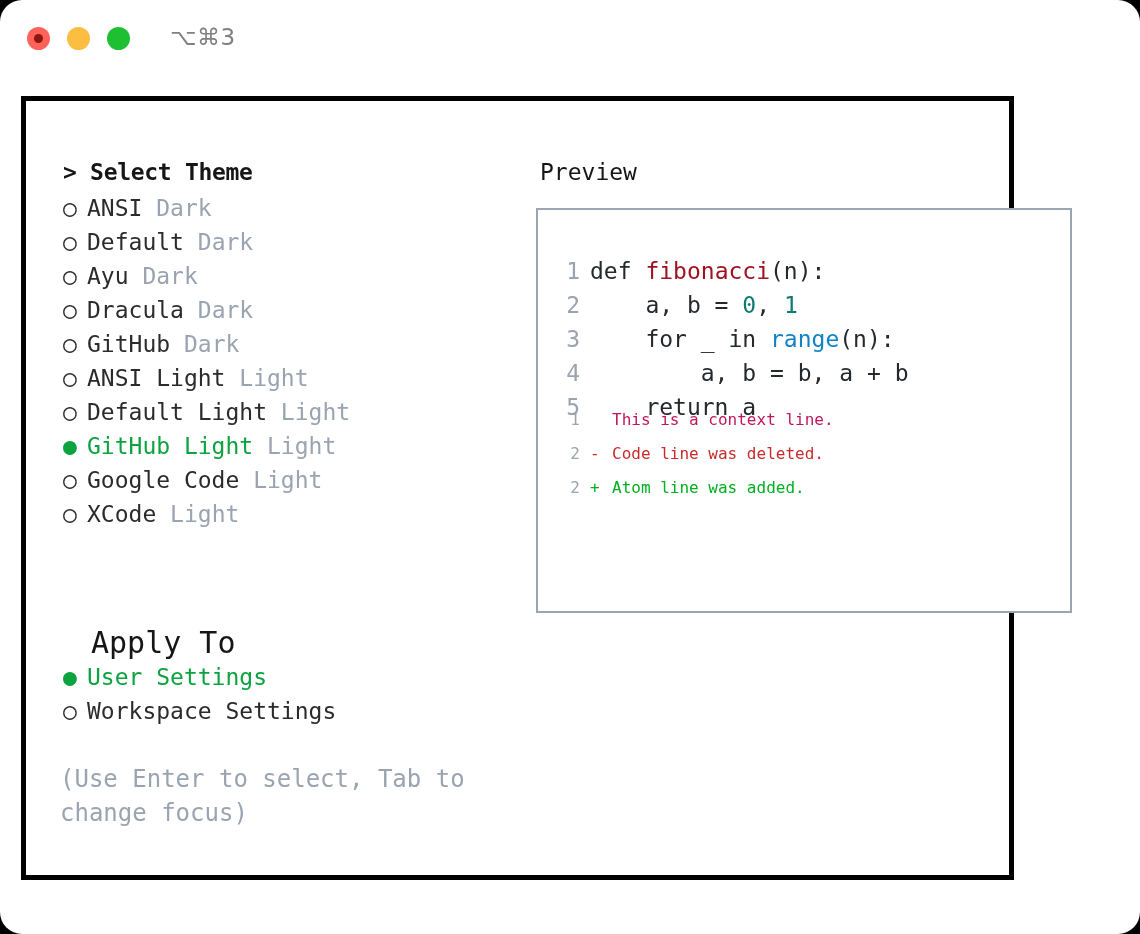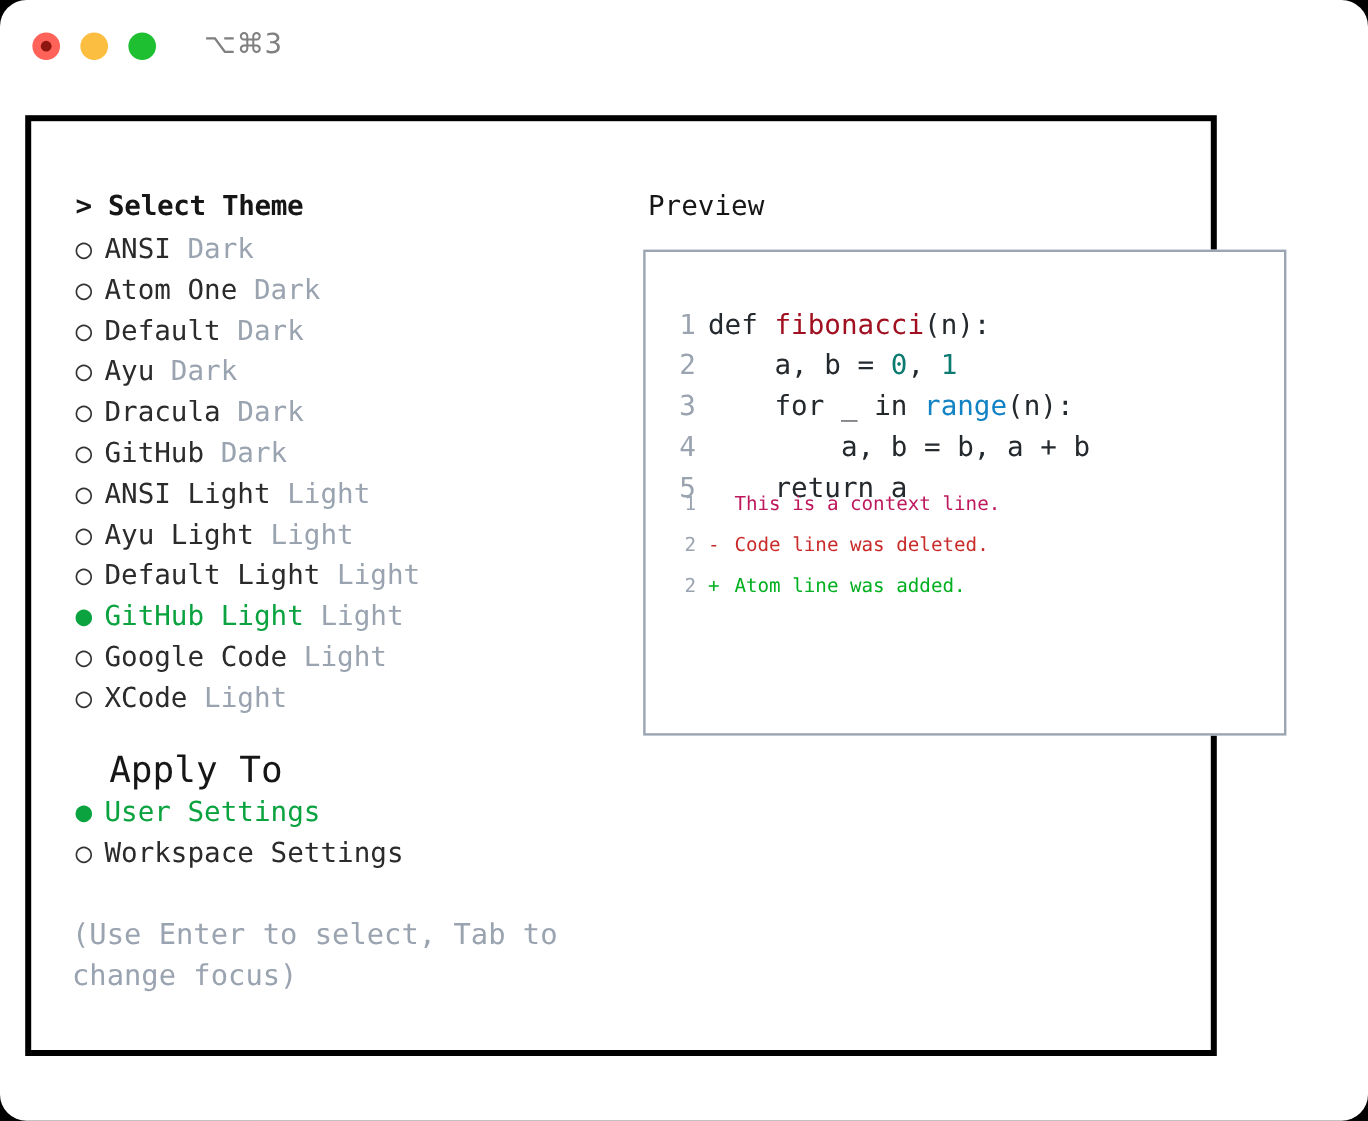--- a/index.html
+++ b/index.html
@@ -167,27 +167,25 @@
     <div class="dot dot-max"></div>
     <div class="shortcut">⌥⌘3</div>
   </div>
 
   <div class="card">
 
     <div class="col-left">
       <div class="heading heading-select">&gt; Select Theme</div>
       <div class="list" id="theme-list">
           <div class="row"><span class="marker">○</span><span class="name">ANSI</span><span class="suffix"> Dark</span></div>
-          <div class="row"><span class="marker">○</span><span class="name">Atom One</span><span class="suffix"> Dark</span></div>
           <div class="row"><span class="marker">○</span><span class="name">Default</span><span class="suffix"> Dark</span></div>
           <div class="row"><span class="marker">○</span><span class="name">Ayu</span><span class="suffix"> Dark</span></div>
           <div class="row"><span class="marker">○</span><span class="name">Dracula</span><span class="suffix"> Dark</span></div>
           <div class="row"><span class="marker">○</span><span class="name">GitHub</span><span class="suffix"> Dark</span></div>
           <div class="row"><span class="marker">○</span><span class="name">ANSI Light</span><span class="suffix"> Light</span></div>
-          <div class="row"><span class="marker">○</span><span class="name">Ayu Light</span><span class="suffix"> Light</span></div>
           <div class="row"><span class="marker">○</span><span class="name">Default Light</span><span class="suffix"> Light</span></div>
           <div class="row selected"><span class="marker sel">●</span><span class="name">GitHub Light</span><span class="suffix"> Light</span></div>
           <div class="row"><span class="marker">○</span><span class="name">Google Code</span><span class="suffix"> Light</span></div>
           <div class="row"><span class="marker">○</span><span class="name">XCode</span><span class="suffix"> Light</span></div>
         </div>
 
       <div class="applyto">
         <div class="group-label">Apply To</div>
         <div id="apply-list">
             <div class="row selected"><span class="marker sel">●</span><span class="name">User Settings</span></div>

